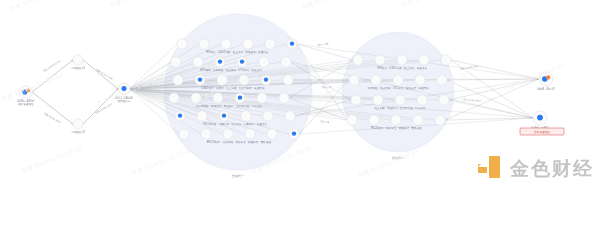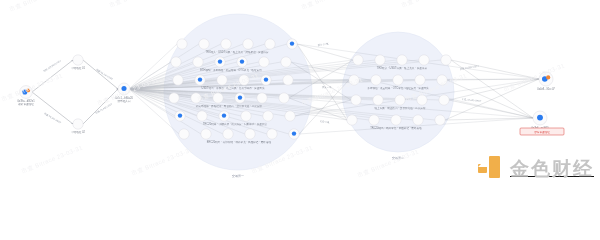--- a/index.html
+++ b/index.html
@@ -23,21 +23,20 @@
     white-space:nowrap;
     user-select:none;
     pointer-events:none;
   }
 
   
   .brand{
     position:absolute;right:6px;bottom:8px;
     display:flex;align-items:center;gap:6px;
     opacity:.92;
-    text-decoration:underline;
   }
   .brand-mark{
     width:26px;height:26px;position:relative;
   }
   .brand-mark .sq{
     position:absolute;background:#f0a93b;
   }
   .brand-mark .s1{left:0;top:8px;width:9px;height:9px;border-radius:1px;}
   .brand-mark .s2{left:11px;top:0;width:11px;height:22px;border-radius:1px;
     background:#f0a93b;}

